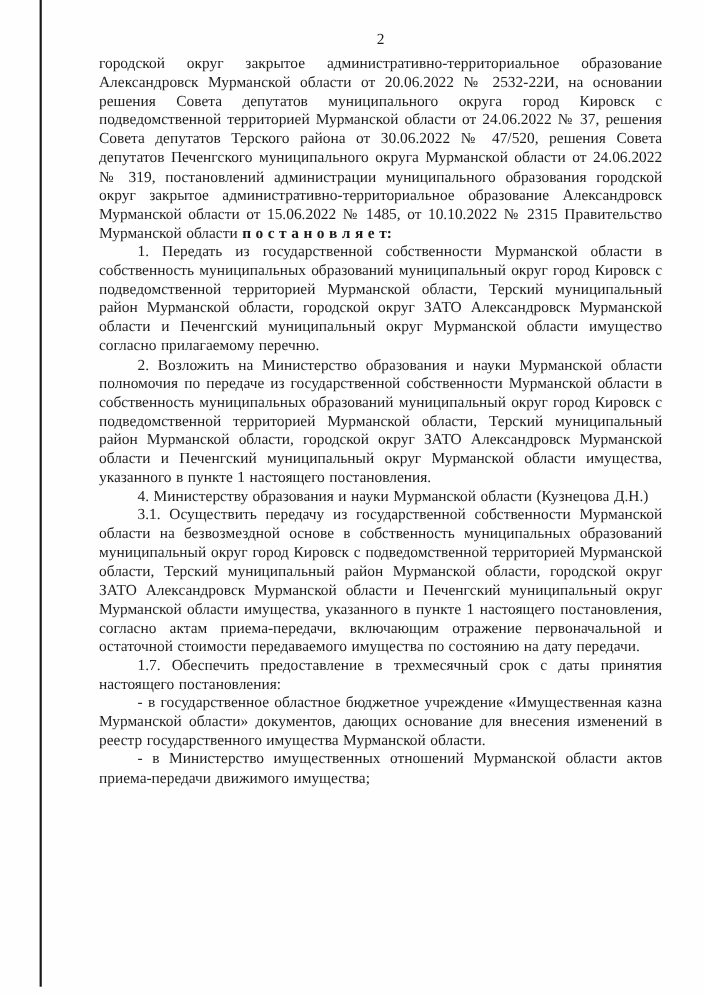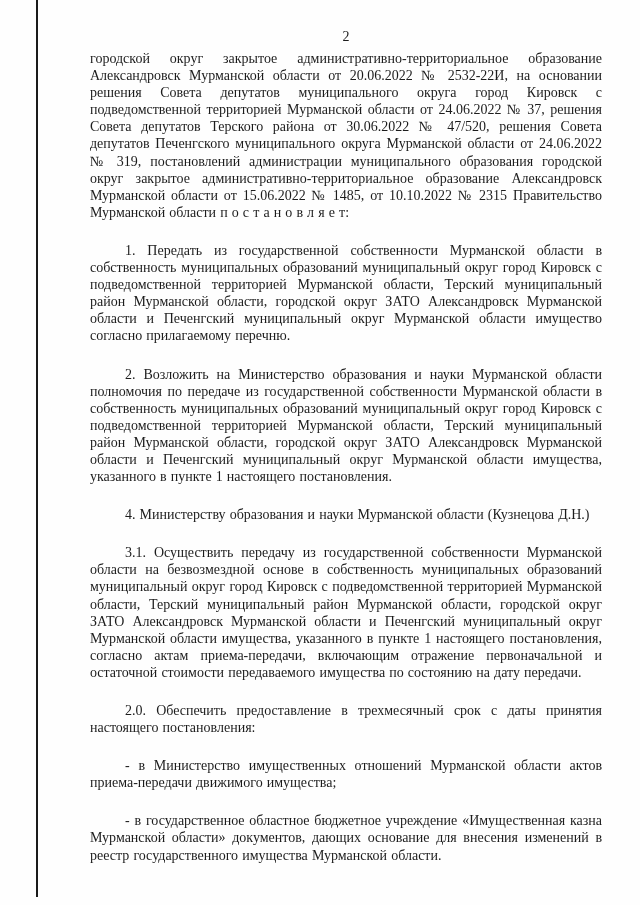--- a/index.html
+++ b/index.html
@@ -35,32 +35,32 @@
     top: 50px;
     left: 90px;
     width: 512px;
   }
   .para {
     font-size: 14px;
     line-height: 17.1px;
     text-align: justify;
     word-spacing: 0.6px;
   }
-  .para.indent { text-indent: 35px; margin-top: 21px; }
-  .bold { font-weight: normal; }
+  .para.indent { text-indent: 35px; }
+  .bold { font-weight: bold; }
 </style>
 </head>
 <body>
 
 <div class="page">
   <div class="scan-line"></div>
   <div class="page-number">2</div>
   <div class="content">
       <p class="para"><span class="">городской округ закрытое административно-территориальное образование Александровск Мурманской области от 20.06.2022 № 2532-22И, на основании решения Совета депутатов муниципального округа город Кировск с подведомственной территорией Мурманской области от 24.06.2022 № 37, решения Совета депутатов Терского района от 30.06.2022 № 47/520, решения Совета депутатов Печенгского муниципального округа Мурманской области от 24.06.2022 № 319, постановлений администрации муниципального образования городской округ закрытое административно-территориальное образование Александровск Мурманской области от 15.06.2022 № 1485, от 10.10.2022 № 2315 Правительство Мурманской области </span><span class="bold">п о с т а н о в л я е т:</span></p>
       <p class="para indent"><span class="">1. Передать из государственной собственности Мурманской области в собственность муниципальных образований муниципальный округ город Кировск с подведомственной территорией Мурманской области, Терский муниципальный район Мурманской области, городской округ ЗАТО Александровск Мурманской области и Печенгский муниципальный округ Мурманской области имущество согласно прилагаемому перечню.</span></p>
       <p class="para indent"><span class="">2. Возложить на Министерство образования и науки Мурманской области полномочия по передаче из государственной собственности Мурманской области в собственность муниципальных образований муниципальный округ город Кировск с подведомственной территорией Мурманской области, Терский муниципальный район Мурманской области, городской округ ЗАТО Александровск Мурманской области и Печенгский муниципальный округ Мурманской области имущества, указанного в пункте 1 настоящего постановления.</span></p>
       <p class="para indent"><span class="">4. Министерству образования и науки Мурманской области (Кузнецова Д.Н.)</span></p>
       <p class="para indent"><span class="">3.1. Осуществить передачу из государственной собственности Мурманской области на безвозмездной основе в собственность муниципальных образований муниципальный округ город Кировск с подведомственной территорией Мурманской области, Терский муниципальный район Мурманской области, городской округ ЗАТО Александровск Мурманской области и Печенгский муниципальный округ Мурманской области имущества, указанного в пункте 1 настоящего постановления, согласно актам приема-передачи, включающим отражение первоначальной и остаточной стоимости передаваемого имущества по состоянию на дату передачи.</span></p>
-      <p class="para indent"><span class="">2.0. Обеспечить предоставление в трехмесячный срок с даты принятия настоящего постановления:</span></p>
+      <p class="para indent"><span class="">1.7. Обеспечить предоставление в трехмесячный срок с даты принятия настоящего постановления:</span></p>
+      <p class="para indent"><span class="">- в государственное областное бюджетное учреждение «Имущественная казна Мурманской области» документов, дающих основание для внесения изменений в реестр государственного имущества Мурманской области.</span></p>
       <p class="para indent"><span class="">- в Министерство имущественных отношений Мурманской области актов приема-передачи движимого имущества;</span></p>
-      <p class="para indent"><span class="">- в государственное областное бюджетное учреждение «Имущественная казна Мурманской области» документов, дающих основание для внесения изменений в реестр государственного имущества Мурманской области.</span></p>
     </div>
 </div>
 
 </body></html>

